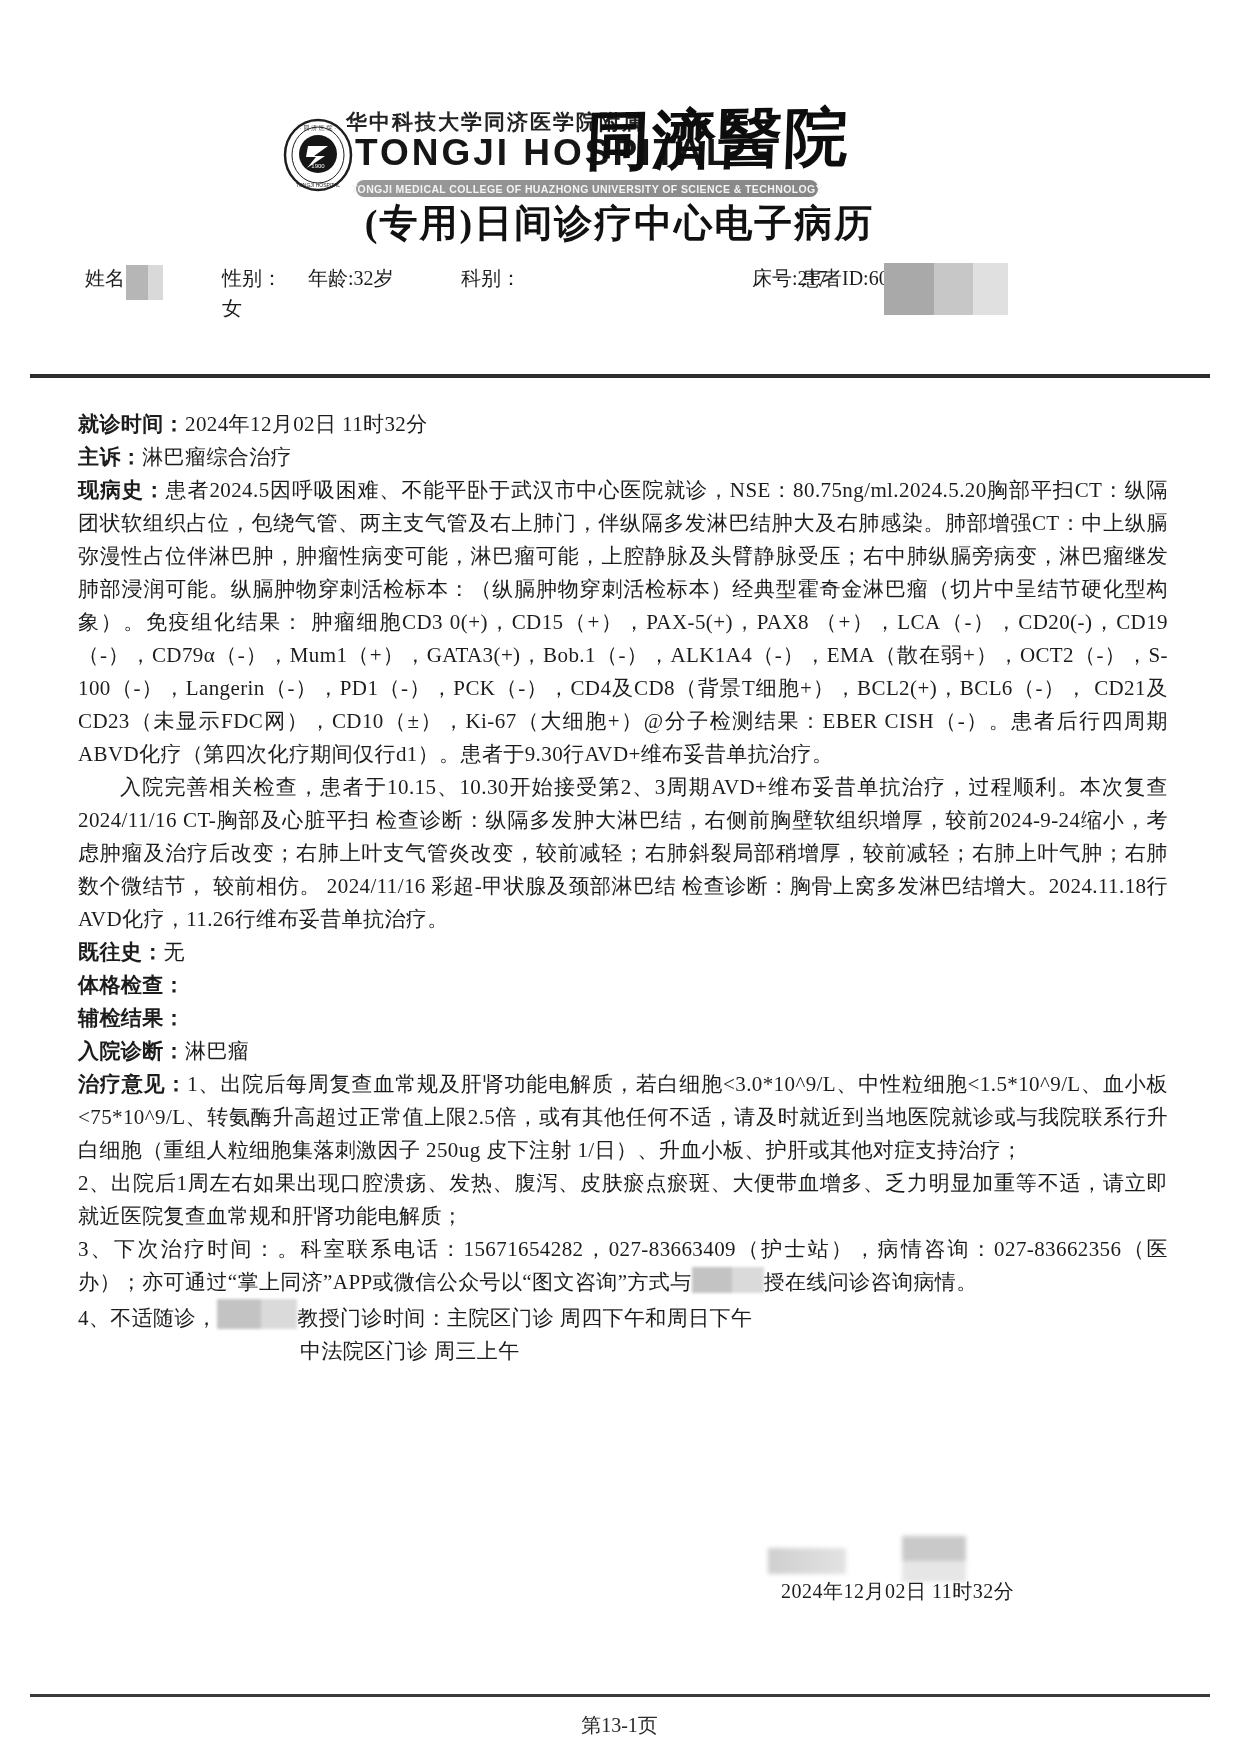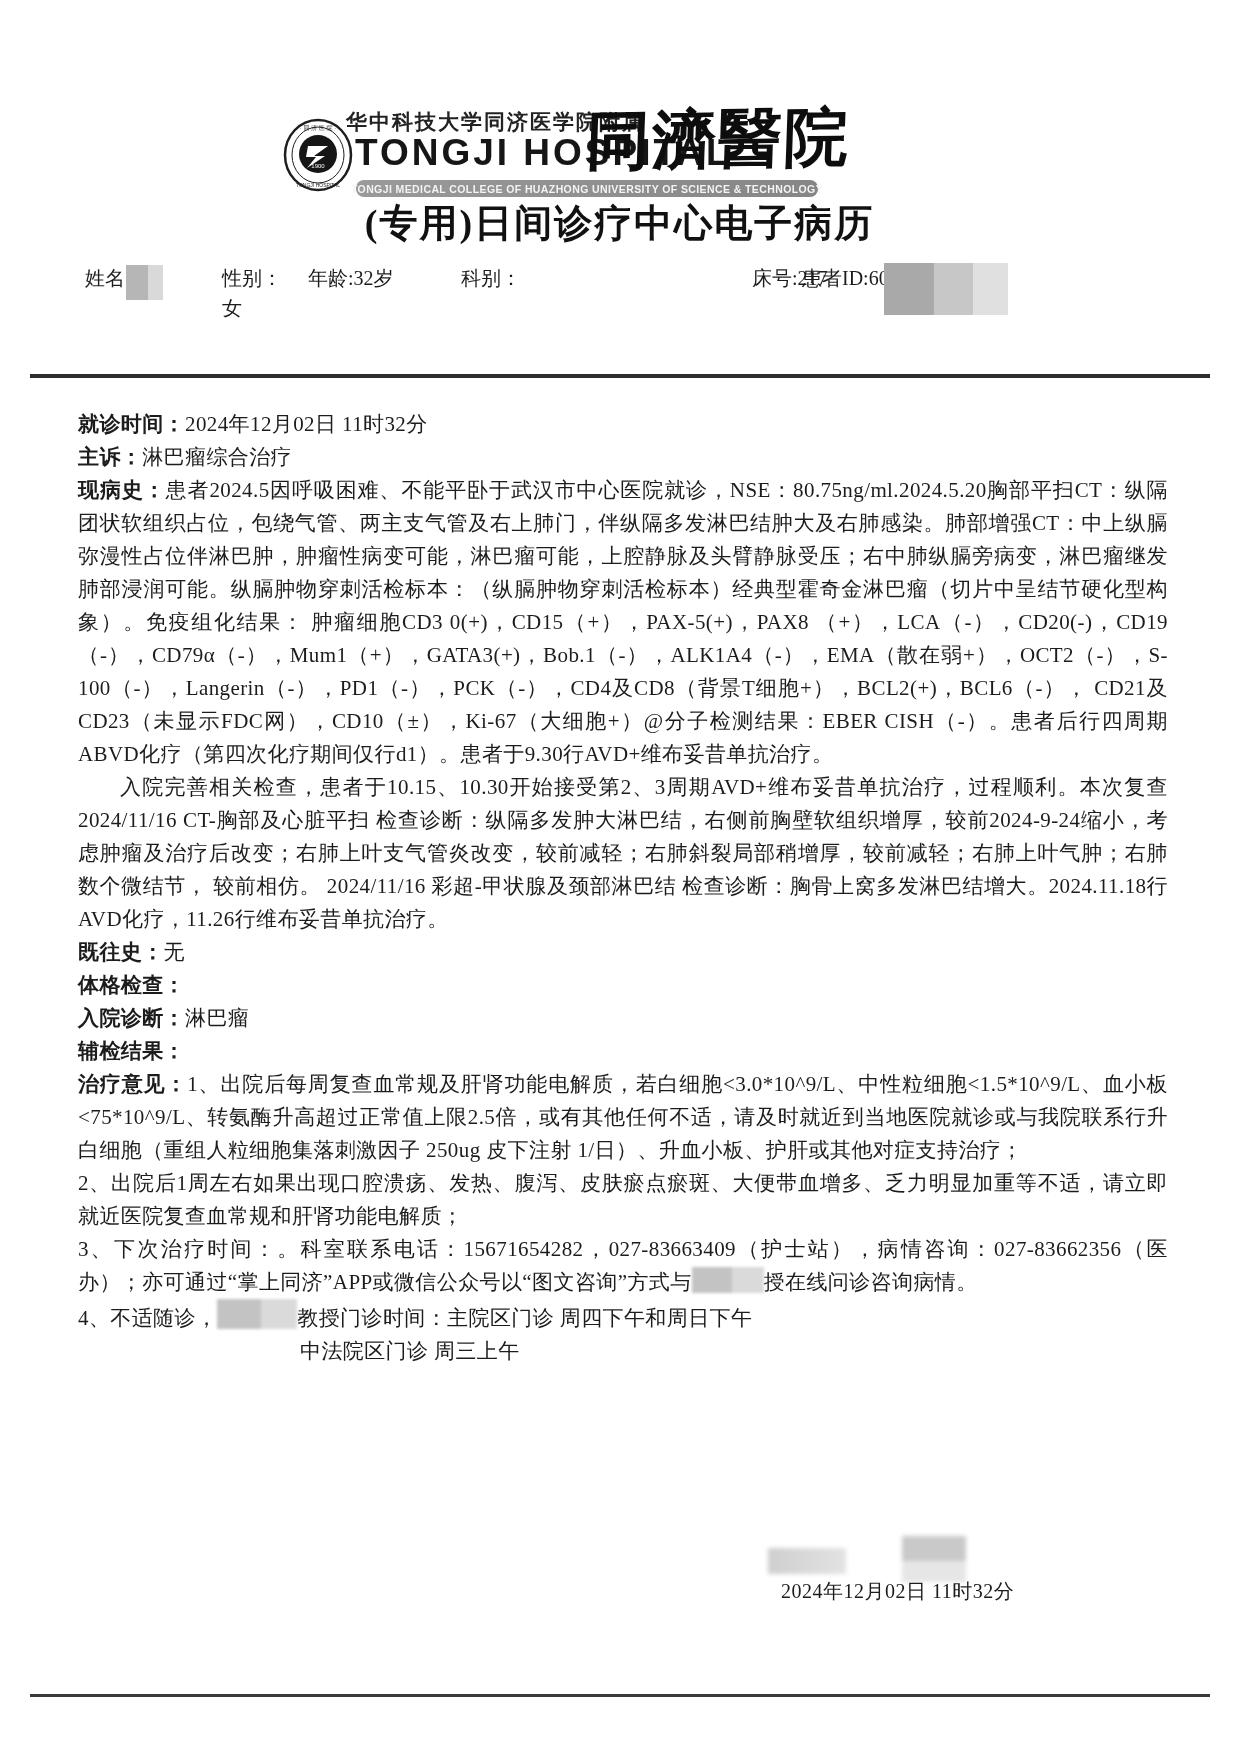--- a/index.html
+++ b/index.html
@@ -114,28 +114,29 @@
   <div class="divider-top"></div>
 
   <div class="body-block">
     <p><b>就诊时间：</b><span>2024年12月02日  11时32分</span></p>
     <p><b>主诉：</b><span>淋巴瘤综合治疗</span></p>
     <p><b>现病史：</b><span>患者2024.5因呼吸困难、不能平卧于武汉市中心医院就诊，NSE：80.75ng/ml.2024.5.20胸部平扫CT：纵隔团状软组织占位，包绕气管、两主支气管及右上肺门，伴纵隔多发淋巴结肿大及右肺感染。肺部增强CT：中上纵膈弥漫性占位伴淋巴肿，肿瘤性病变可能，淋巴瘤可能，上腔静脉及头臂静脉受压；右中肺纵膈旁病变，淋巴瘤继发肺部浸润可能。纵膈肿物穿刺活检标本：（纵膈肿物穿刺活检标本）经典型霍奇金淋巴瘤（切片中呈结节硬化型构象）。免疫组化结果： 肿瘤细胞CD3 0(+)，CD15（+），PAX-5(+)，PAX8 （+），LCA（-），CD20(-)，CD19（-），CD79α（-），Mum1（+），GATA3(+)，Bob.1（-），ALK1A4（-），EMA（散在弱+），OCT2（-），S-100（-），Langerin（-），PD1（-），PCK（-），CD4及CD8（背景T细胞+），BCL2(+)，BCL6（-）， CD21及CD23（未显示FDC网），CD10（±），Ki-67（大细胞+）@分子检测结果：EBER CISH（-）。患者后行四周期ABVD化疗（第四次化疗期间仅行d1）。患者于9.30行AVD+维布妥昔单抗治疗。</span></p>
     <p class="indent2"><span>入院完善相关检查，患者于10.15、10.30开始接受第2、3周期AVD+维布妥昔单抗治疗，过程顺利。本次复查2024/11/16 CT-胸部及心脏平扫 检查诊断：纵隔多发肿大淋巴结，右侧前胸壁软组织增厚，较前2024-9-24缩小，考虑肿瘤及治疗后改变；右肺上叶支气管炎改变，较前减轻；右肺斜裂局部稍增厚，较前减轻；右肺上叶气肿；右肺数个微结节， 较前相仿。 2024/11/16 彩超-甲状腺及颈部淋巴结 检查诊断：胸骨上窝多发淋巴结增大。2024.11.18行AVD化疗，11.26行维布妥昔单抗治疗。</span></p>
 
     <p class="mt-section"><b>既往史：</b><span>无</span></p>
     <p class="mt-row"><b>体格检查：</b></p>
+    <p class="mt-row"><b>辅检结果：</b></p>
     <p class="mt-row"><b>入院诊断：</b><span>淋巴瘤</span></p>
-    <p class="mt-row"><b>辅检结果：</b></p>
 
     <p><b>治疗意见：</b><span>1、出院后每周复查血常规及肝肾功能电解质，若白细胞&lt;3.0*10^9/L、中性粒细胞&lt;1.5*10^9/L、血小板&lt;75*10^9/L、转氨酶升高超过正常值上限2.5倍，或有其他任何不适，请及时就近到当地医院就诊或与我院联系行升白细胞（重组人粒细胞集落刺激因子 250ug 皮下注射 1/日）、升血小板、护肝或其他对症支持治疗；</span></p>
     <p class="mt-item2"><span>2、出院后1周左右如果出现口腔溃疡、发热、腹泻、皮肤瘀点瘀斑、大便带血增多、乏力明显加重等不适，请立即就近医院复查血常规和肝肾功能电解质；</span></p>
     <p class="mt-row"><span>3、下次治疗时间：。科室联系电话：15671654282，027-83663409（护士站），病情咨询：027-83662356（医办）；亦可通过“掌上同济”APP或微信公众号以“图文咨询”方式与</span><span class="inline-redact ir-3"></span><span>授在线问诊咨询病情。</span></p>
     <p><span>4、不适随诊，</span><span class="inline-redact ir-4"></span><span>教授门诊时间：主院区门诊 周四下午和周日下午</span></p>
     <p class="clinic-line2"><span>中法院区门诊 周三上午</span></p>
   </div>
 
   <div class="sig-blur sig-blur1"></div>
   <div class="sig-blur sig-blur2"></div>
   <div class="sign-date">2024年12月02日  11时32分</div>
   <div class="divider-bottom"></div>
+  <div class="page-num">第13-1页</div>
 
 </div>
 
 </body></html>

